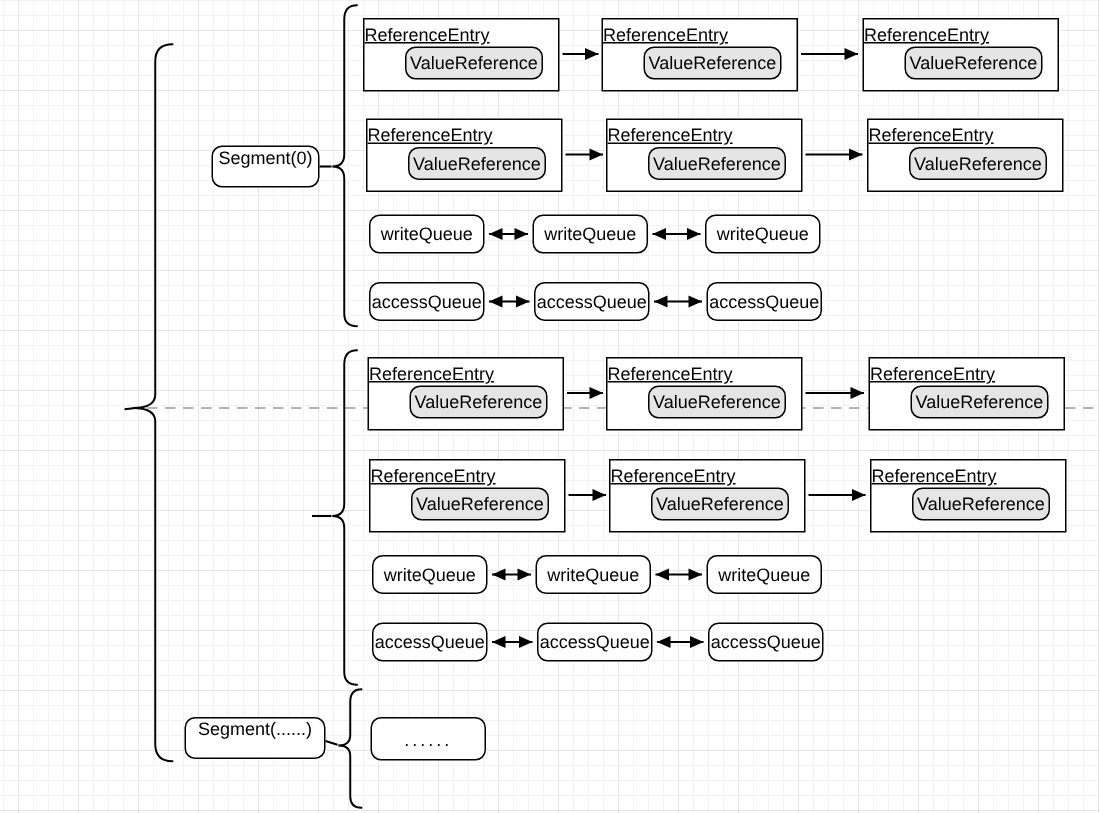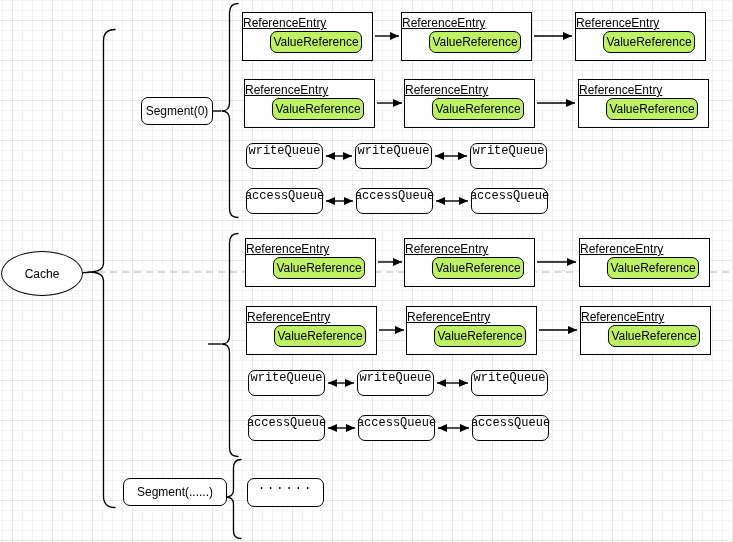--- a/index.html
+++ b/index.html
@@ -11,31 +11,31 @@
       linear-gradient(to bottom,#e6e6e6 1px,transparent 1px),
       linear-gradient(to right,#f3f3f3 1px,transparent 1px),
       linear-gradient(to bottom,#f3f3f3 1px,transparent 1px);
     background-size:40px 40px,40px 40px,10px 10px,10px 10px;
     background-position:12px 20px,12px 20px,2px 0,2px 0;
   }
   .edges{position:absolute;left:0;top:0;z-index:1;}
   .node{position:absolute;z-index:2;background:#fff;box-sizing:border-box;border:1.4px solid #000;}
   .ellipse{left:1px;top:251px;width:82px;height:45px;border-radius:50%;
     display:flex;align-items:center;justify-content:center;}
-  .seg{border-radius:7px;display:flex;align-items:center;justify-content:center;}
+  .seg{border-radius:7px;display:flex;justify-content:center;}
   .seg0{left:141px;top:97px;width:72px;height:28px;}
   .seg1{left:136px;top:330px;width:72px;height:28px;}
-  .segN{left:123px;top:478px;width:104px;height:28px;}
+  .segN{left:123px;top:478px;width:94px;height:28px;}
   .re{width:131px;height:49px;border-width:1.6px;}
   .re-title{margin-top:3px;text-align:left;text-decoration:underline;white-space:nowrap;}
   .vr{position:absolute;left:27px;top:18px;width:92px;height:22px;border:1.3px solid #000;
-    border-radius:7px;background:#bef264;box-sizing:border-box;
+    border-radius:7px;background:#e5e5e5;box-sizing:border-box;
     display:flex;align-items:center;justify-content:center;white-space:nowrap;}
-  .q{width:77px;height:26px;border-radius:7px;display:flex;
-    justify-content:center;white-space:nowrap;font-family:Liberation Mono, monospace;}
+  .q{width:77px;height:26px;border-radius:7px;display:flex;align-items:center;
+    justify-content:center;white-space:nowrap;}
   .dots{left:247px;top:478px;width:77px;height:29px;letter-spacing:2px;}
 </style>
 </head>
 <body>
 
 <div class="canvas">
 
   <svg class="edges" width="733" height="542" viewBox="0 0 733 542">
     <defs>
       <marker id="ah" markerUnits="userSpaceOnUse" markerWidth="11" markerHeight="10" refX="9.5" refY="5" orient="auto-start-reverse">
@@ -75,23 +75,20 @@
       <line x1="435" y1="156" x2="467" y2="156" marker-start="url(#ah)" marker-end="url(#ah)"></line>
       <line x1="326" y1="201" x2="353" y2="201" marker-start="url(#ah)" marker-end="url(#ah)"></line>
       <line x1="436" y1="201" x2="468" y2="201" marker-start="url(#ah)" marker-end="url(#ah)"></line>
       <line x1="328" y1="383" x2="354" y2="383" marker-start="url(#ah)" marker-end="url(#ah)"></line>
       <line x1="437" y1="383" x2="468" y2="383" marker-start="url(#ah)" marker-end="url(#ah)"></line>
       <line x1="328" y1="428" x2="355" y2="428" marker-start="url(#ah)" marker-end="url(#ah)"></line>
       <line x1="438" y1="428" x2="469" y2="428" marker-start="url(#ah)" marker-end="url(#ah)"></line>
     </g>
   </svg>
 
-  <div class="node ellipse">
-    <span>Cache</span>
-  </div>
 
   <div class="node seg seg0">
     <span>Segment(0)</span>
   </div>
   <div class="node seg segN">
     <span>Segment(......)</span>
   </div>
 
   <div class="node re" style="left:242px;top:12px">
     <div class="re-title">ReferenceEntry</div>

